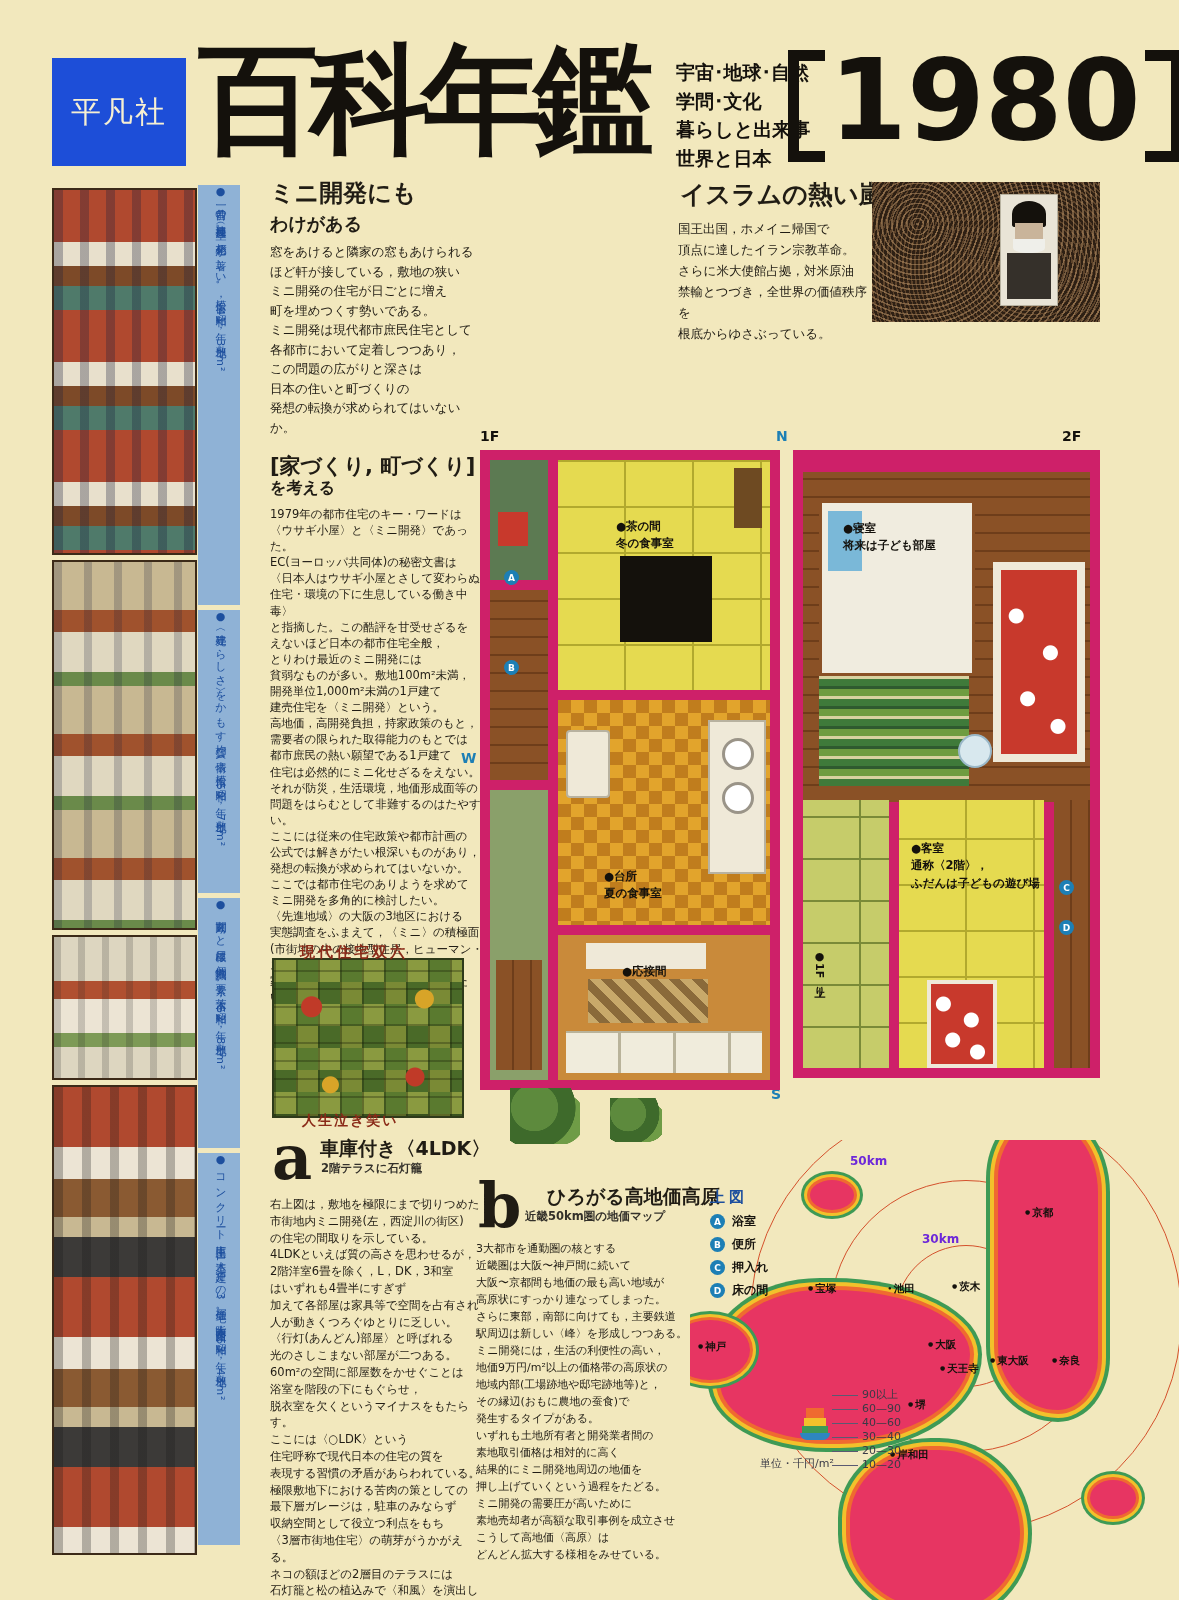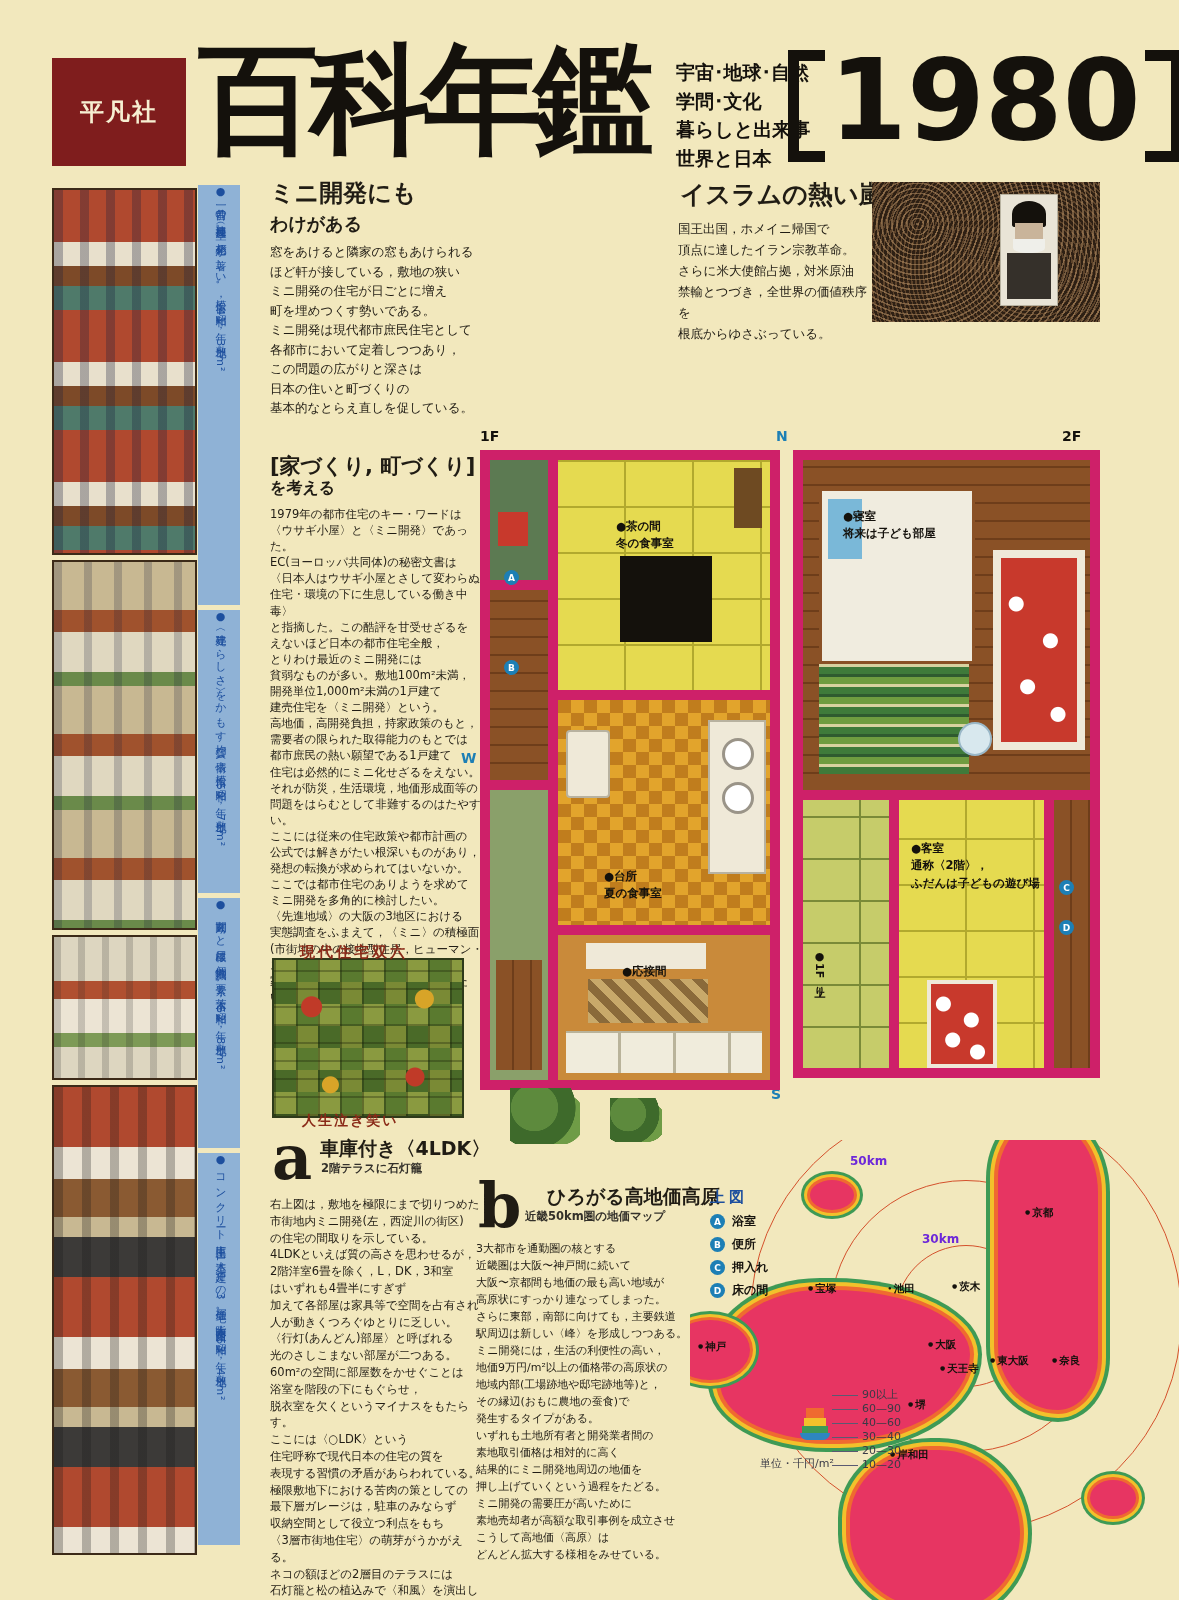--- a/index.html
+++ b/index.html
@@ -1,22 +1,22 @@
 <!DOCTYPE html>
 <html><head>
 <meta charset="utf-8">
 <style>
   html,body{margin:0;padding:0;}
   body{width:1179px;height:1600px;position:relative;overflow:hidden;
        background:#f2e8bd;font-family:"DejaVu Sans","Liberation Sans",sans-serif;color:#17140e;}
   .abs{position:absolute;}
   .pre{white-space:pre-line;}
   
-  .pubbox{background:#7f1d1d;color:#f6efd2;display:flex;align-items:center;justify-content:center;
-          font-weight:bold;font-size:24px;letter-spacing:2px;}
+  .pubbox{background:#1d4ed8;color:#f6efd2;display:flex;align-items:center;justify-content:center;
+          font-weight:normal;font-size:30px;letter-spacing:2px;}
   .maintitle{font-size:120px;font-weight:900;line-height:1;letter-spacing:-8px;color:#14110c;}
   .subtitle{font-size:19px;font-weight:bold;line-height:1.5;color:#14110c;}
   .year{display:flex;align-items:stretch;height:112px;}
   .brk{width:26px;border:11px solid #14110c;}
   .brkL{border-right:none;}
   .brkR{border-left:none;}
   .yeardigits{font-size:112px;font-weight:bold;line-height:100px;letter-spacing:0px;color:#14110c;padding:0 4px;}
   
   .vband{width:42px;background:#8fb2d6;color:#1d4f9e;writing-mode:vertical-rl;
          font-size:11px;line-height:40px;letter-spacing:1px;text-align:start;overflow:hidden;}
@@ -109,21 +109,21 @@
 <div class="abs h-big jp" style="left:270px;top:180px;">ミニ開発にも</div>
 <div class="abs h-mid jp" style="left:270px;top:212px;">わけがある</div>
 <div class="abs jp pre" style="left:270px;top:242px;width:205px;font-size:12.5px;line-height:19.5px;">窓をあけると隣家の窓もあけられる
 ほど軒が接している，敷地の狭い
 ミニ開発の住宅が日ごとに増え
 町を埋めつくす勢いである。
 ミニ開発は現代都市庶民住宅として
 各都市において定着しつつあり，
 この問題の広がりと深さは
 日本の住いと町づくりの
-基本的なとらえ直しを促している。</div>
+発想の転換が求められてはいないか。</div>
 
 <div class="abs jp" style="left:270px;top:452px;font-size:21px;font-weight:900;">[家づくり, 町づくり]</div>
 <div class="abs jp" style="left:270px;top:478px;font-size:16px;font-weight:900;">を考える</div>
 <div class="abs jp pre" style="left:270px;top:506px;width:215px;font-size:11.5px;line-height:16.1px;">1979年の都市住宅のキー・ワードは
 〈ウサギ小屋〉と〈ミニ開発〉であった。
 EC(ヨーロッパ共同体)の秘密文書は
 〈日本人はウサギ小屋とさして変わらぬ
 住宅・環境の下に生息している働き中毒〉
 と指摘した。この酷評を甘受せざるを
 えないほど日本の都市住宅全般，
@@ -268,21 +268,21 @@
   <div class="room" style="left:78px;top:485px;width:212px;height:145px;background:#c98a3a;">
     <div class="abs" style="left:28px;top:8px;width:120px;height:26px;background:#efe9d8;"></div>
     <div class="abs rug" style="left:30px;top:44px;width:120px;height:44px;"></div>
     <div class="room-label abs" style="left:64px;top:28px;">●応接間</div>
     <div class="abs shoji" style="left:8px;top:96px;width:196px;height:42px;"></div>
   </div>
 </div>
 
 <div class="abs plan" style="left:793px;top:450px;width:307px;height:628px;">
 
-  <div class="room wood" style="left:10px;top:10px;width:287px;height:330px;">
+  <div class="room wood" style="left:10px;top:22px;width:287px;height:330px;">
     <div class="abs" style="left:16px;top:28px;width:150px;height:170px;background:#f0ecdf;border:3px solid #8a5126;">
       <div class="abs" style="left:6px;top:8px;width:34px;height:60px;background:#7ab8d8;"></div>
     </div>
     <div class="abs stripes" style="left:16px;top:204px;width:150px;height:110px;"></div>
     <div class="abs futon" style="left:190px;top:90px;width:92px;height:200px;box-sizing:border-box;"></div>
     <div class="room-label pre abs" style="left:40px;top:48px;">●寝室
 将来は子ども部屋</div>
     <div class="abs" style="left:155px;top:262px;width:30px;height:30px;border-radius:50%;background:#d8e8ee;border:2px solid #9ab8c8;"></div>
   </div>
 

